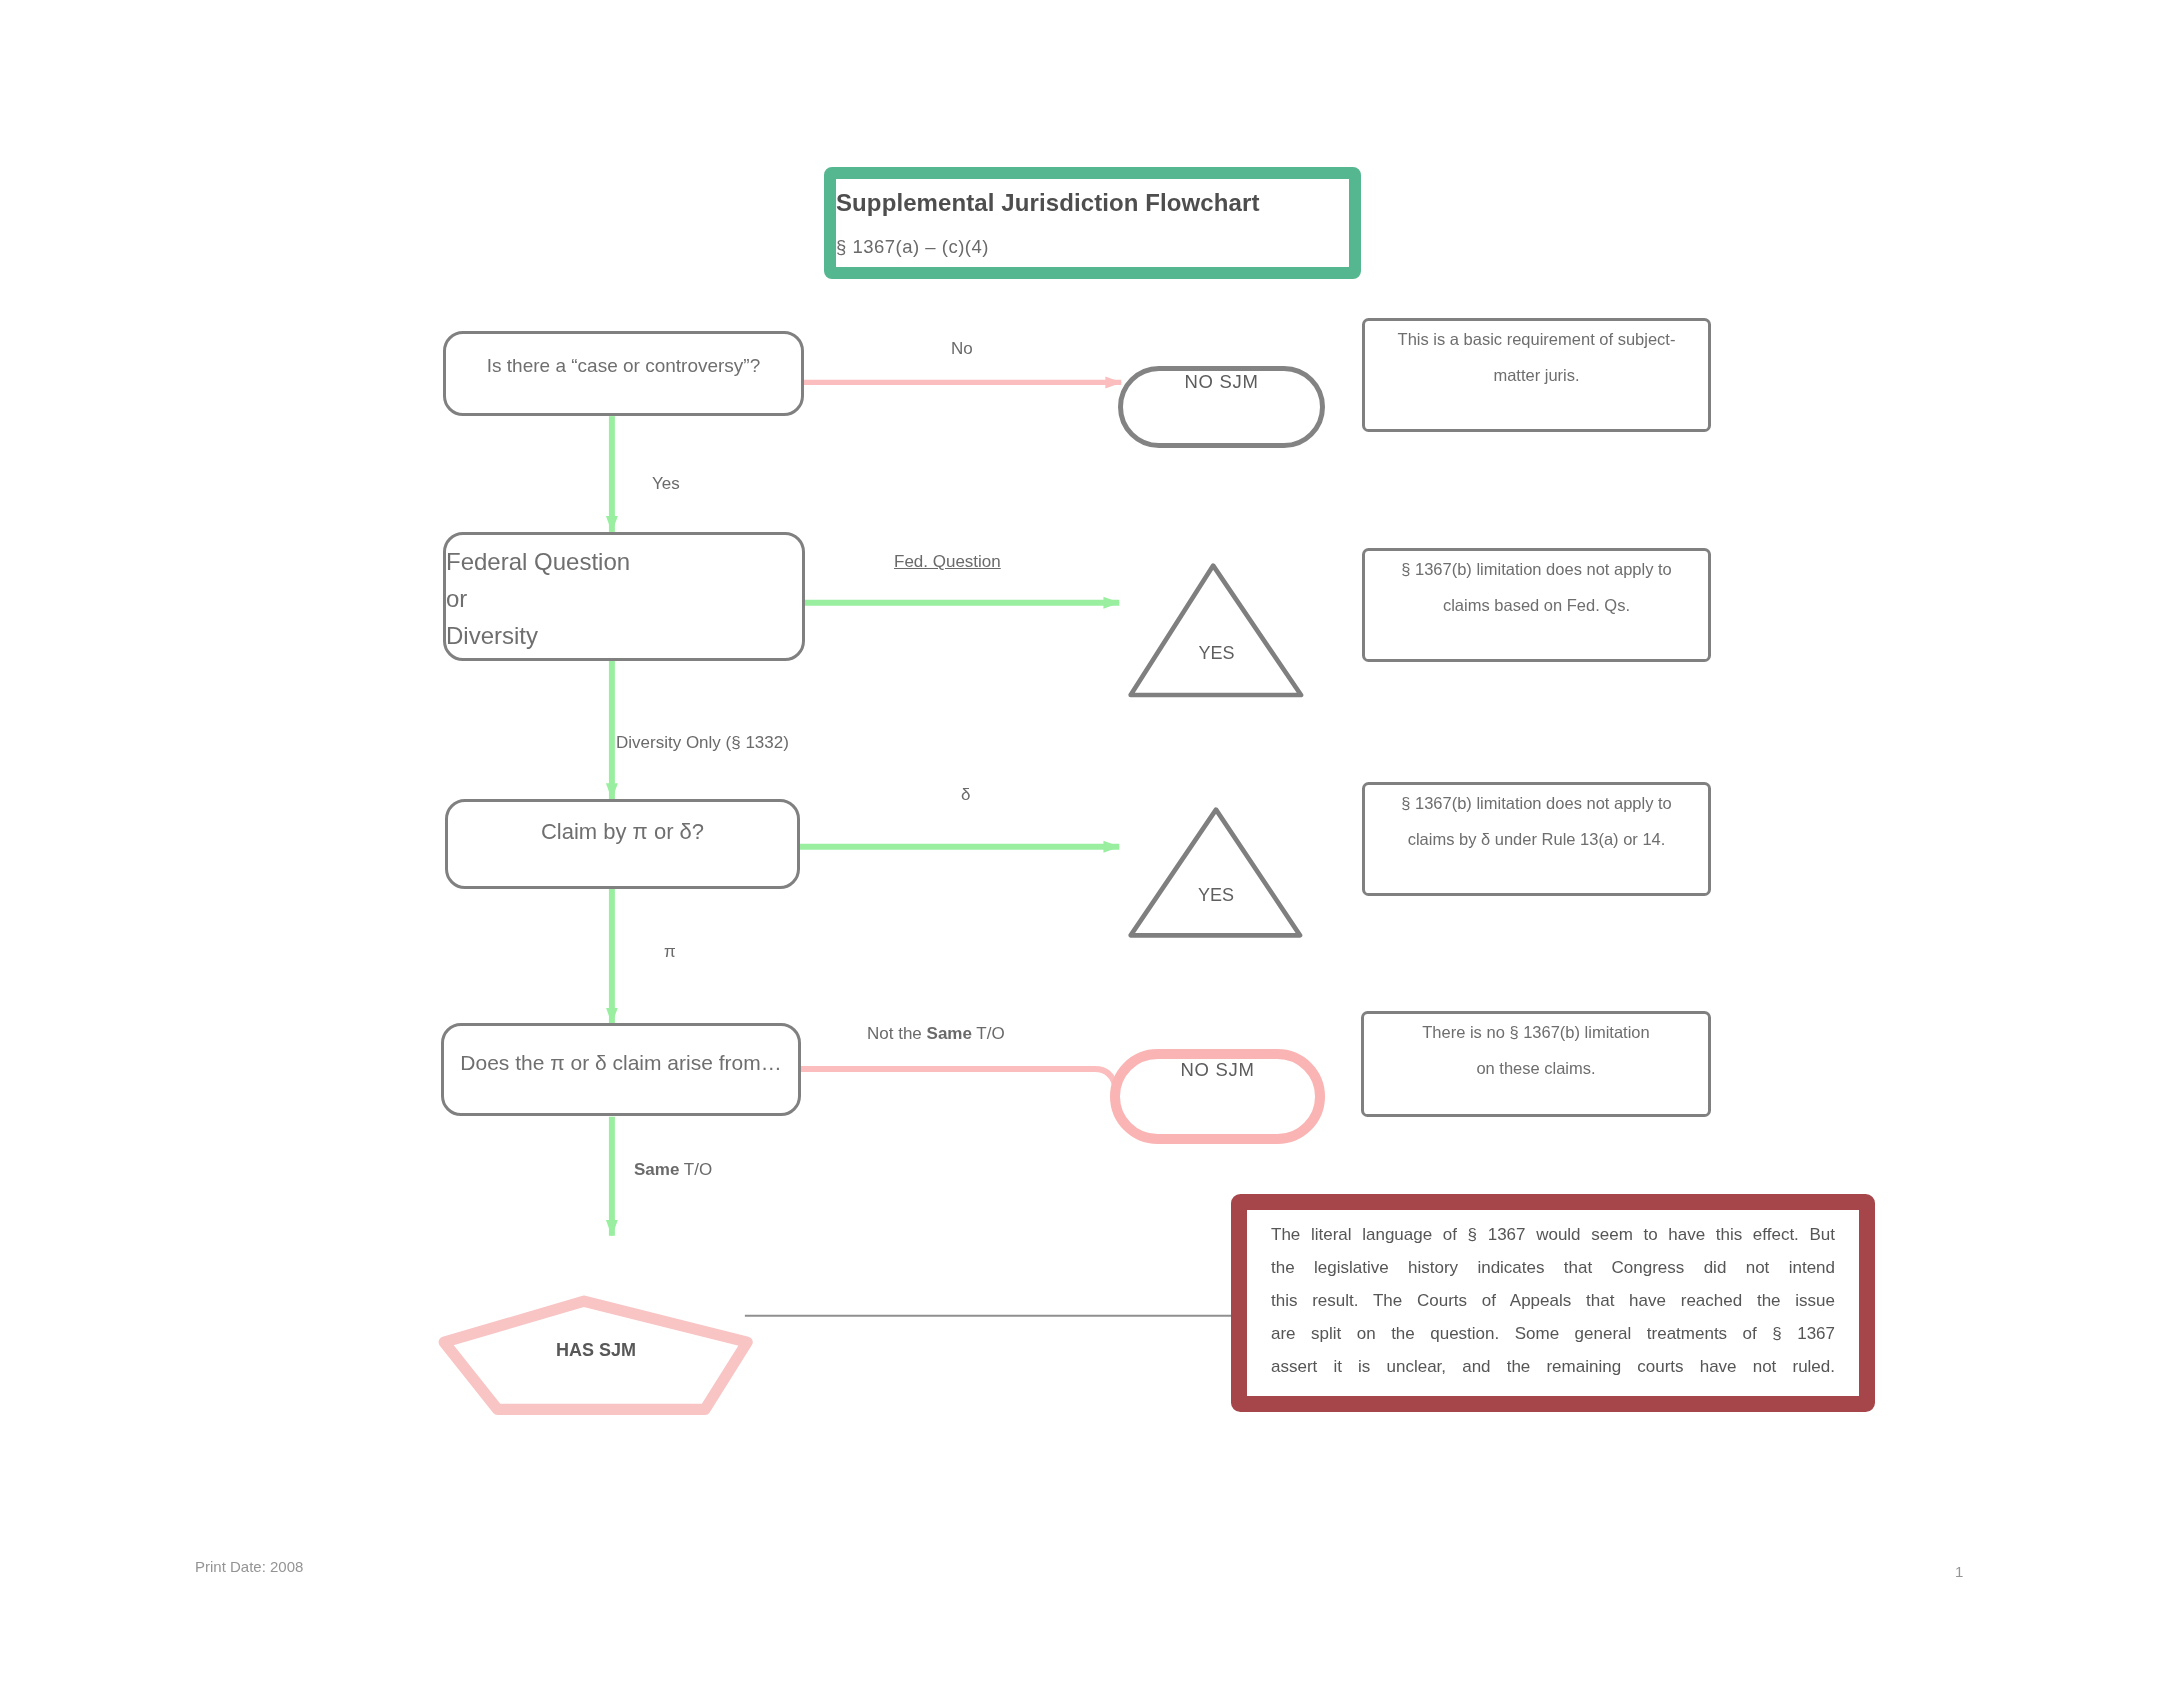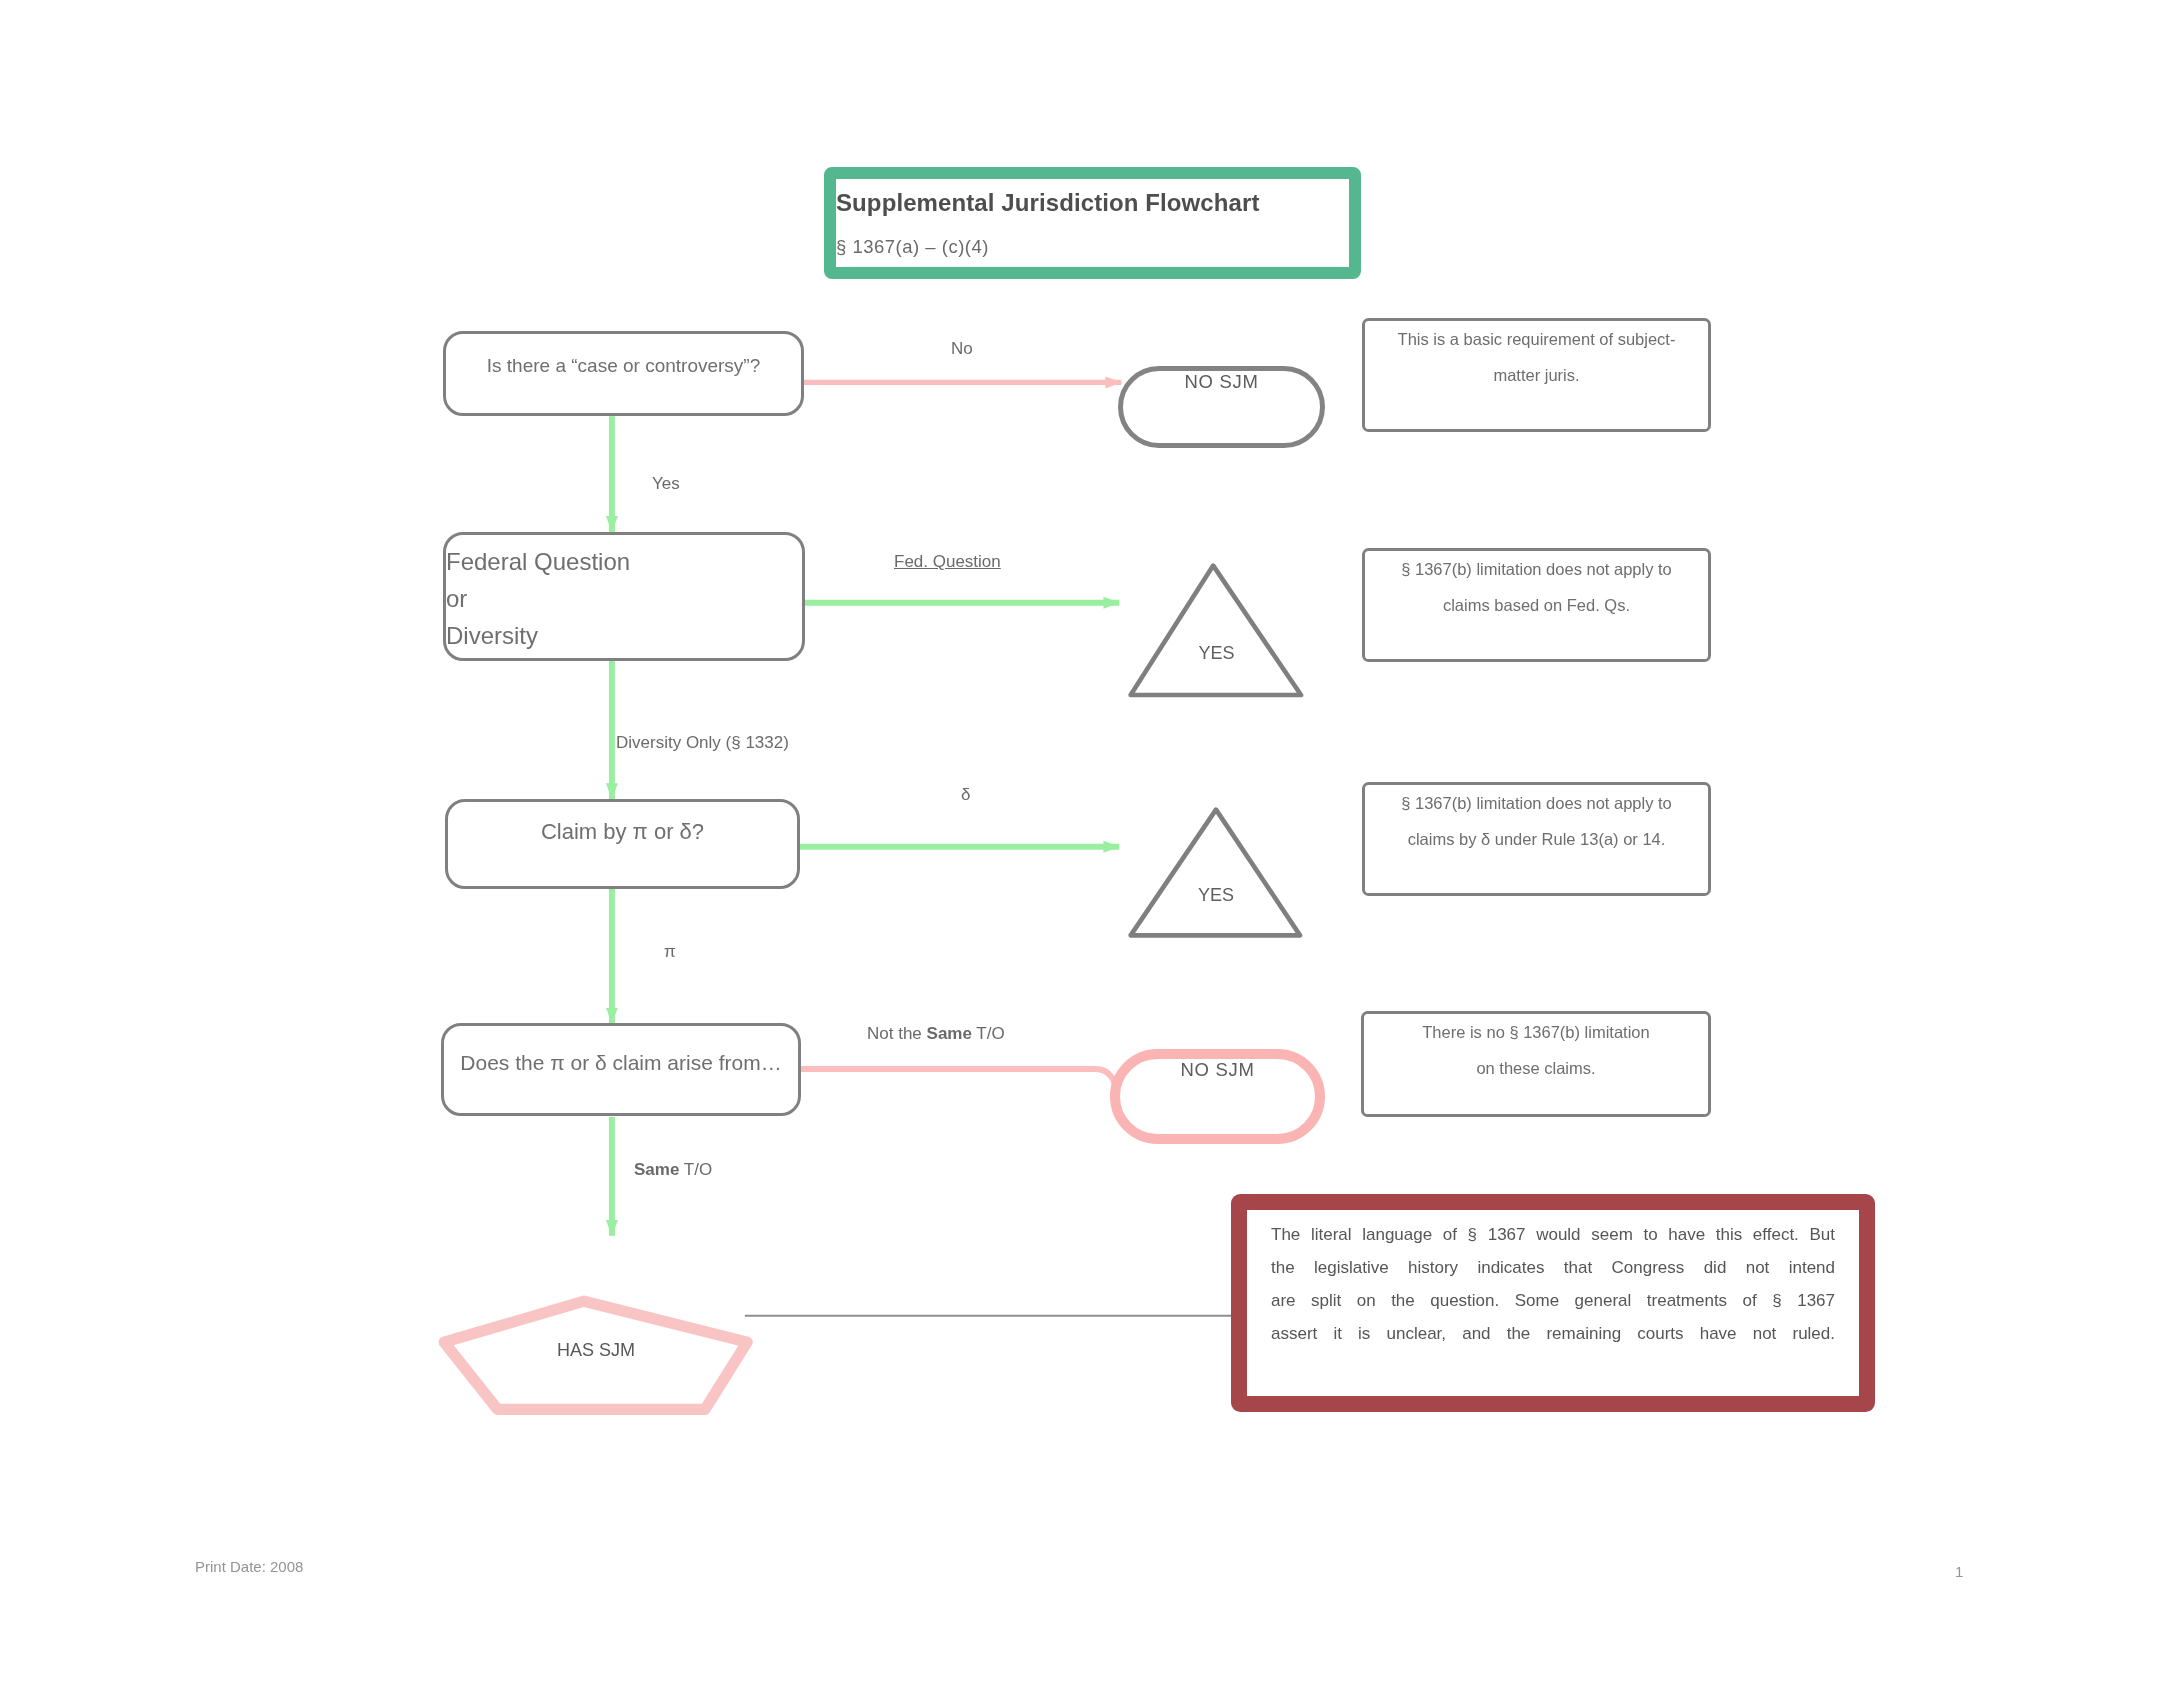--- a/index.html
+++ b/index.html
@@ -159,28 +159,29 @@
   </div>
 
   <div class="abs lbl" style="left:867px;top:1024px;"><span>Not the </span><b>Same</b><span> T/O</span></div>
   <div class="abs lbl" style="left:634px;top:1160px;"><b>Same</b><span> T/O</span></div>
 
   <div class="abs" style="left:433px;top:1290px;width:326px;height:132px;">
     <svg width="326" height="132" style="position:absolute;left:0;top:0;" viewBox="0 0 492 200">
       <polygon points="228,17 475,79 411,181 97,181 16,79" fill="#fff" stroke="#f8c4c4" stroke-width="17" stroke-linejoin="round"></polygon>
     </svg>
     <div class="abs ctr" style="left:0;top:50px;width:326px;height:30px;">
-      <div style="font-size:18px;font-weight:normal;color:#585858;">HAS SJM</div>
+      <div style="font-size:18px;font-weight:bold;color:#585858;">HAS SJM</div>
     </div>
   </div>
 
   <div class="abs bignote" style="left:1231px;top:1194px;width:644px;height:218px;">
     <div class="bigtxt" style="padding:8px 24px 0 24px;">
       <div>The literal language of § 1367 would seem to have this effect.  But</div>
       <div>the legislative history indicates that Congress did not intend</div>
+      <div>this result.  The Courts of Appeals that have reached the issue</div>
       <div>are split on the question.  Some general treatments of § 1367</div>
       <div>assert it is unclear, and the remaining courts have not ruled.</div>
     </div>
   </div>
 
   <div class="abs footer" style="left:195px;top:1558px;">Print Date: 2008</div>
   <div class="abs footer" style="left:1955px;top:1563px;">1</div>
 
 </div>
 

